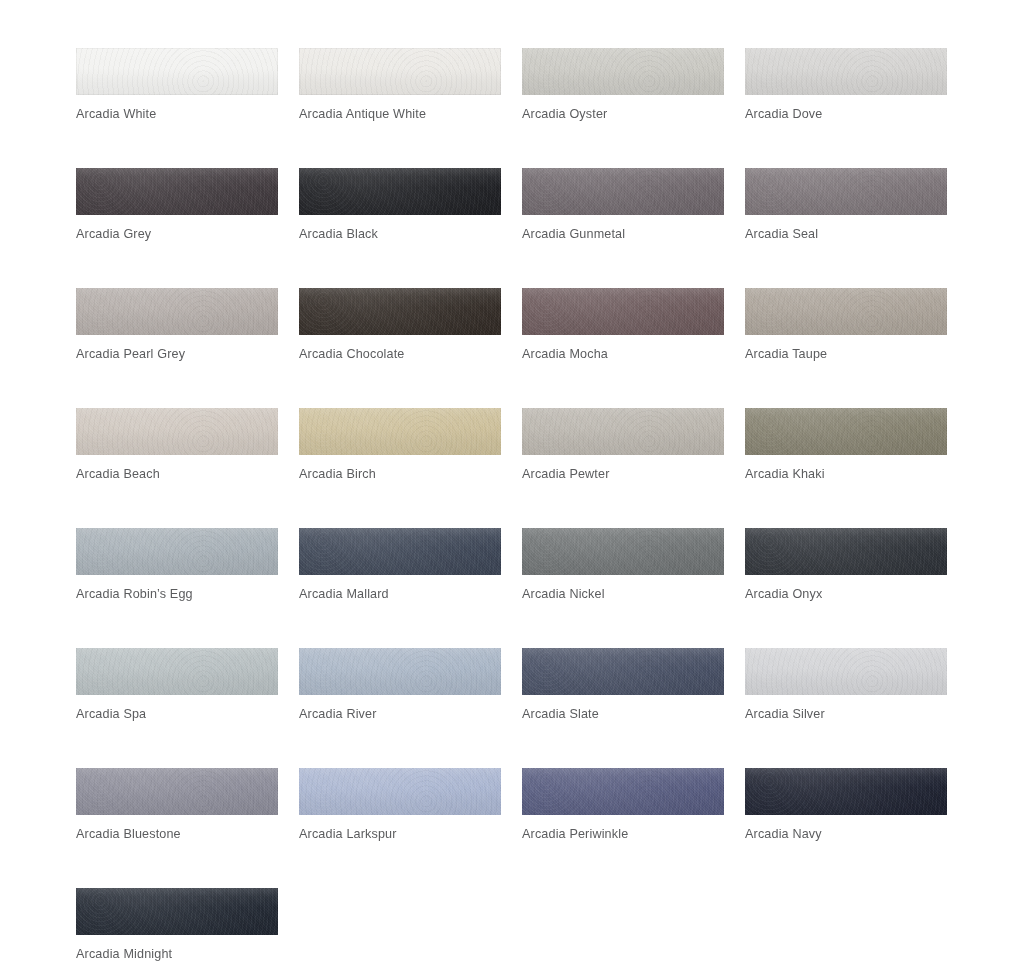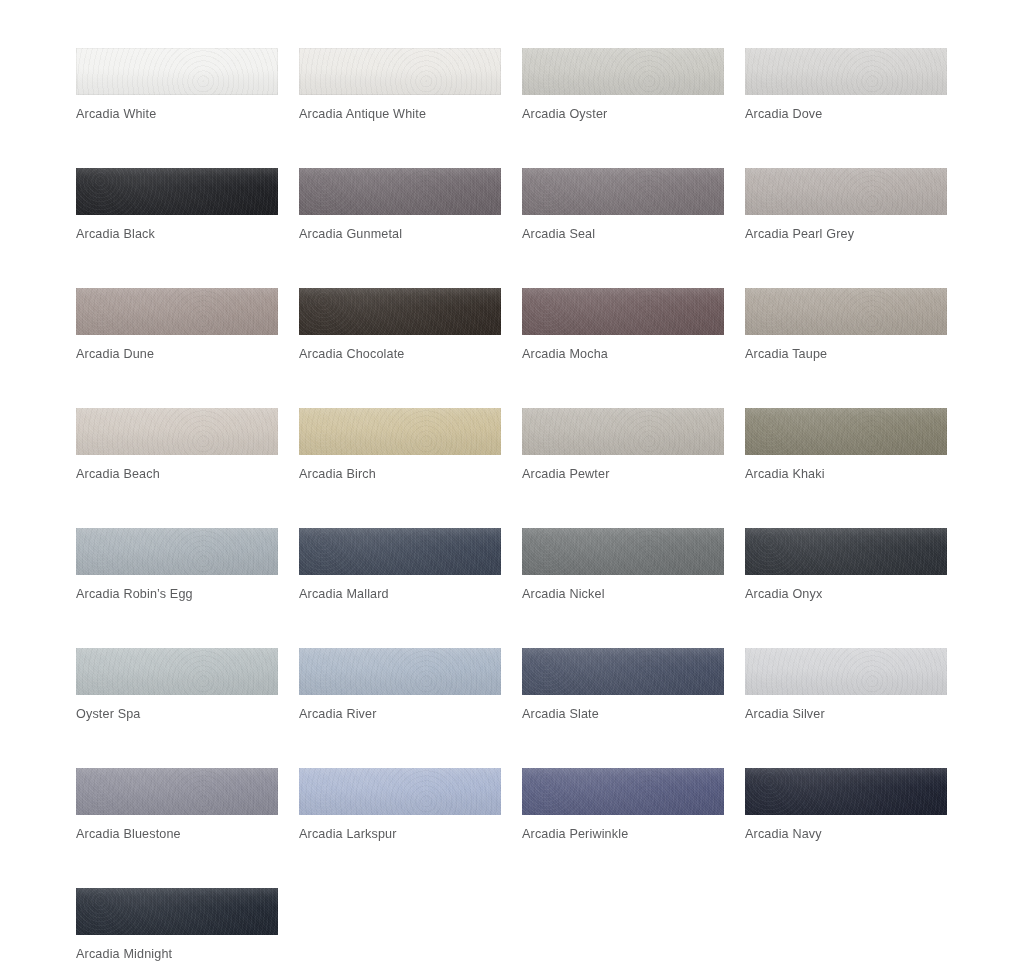--- a/index.html
+++ b/index.html
@@ -152,20 +152,28 @@
       </div>
       <div class="swatch-cell">
         <div class="chip" style="background-color: rgb(212, 211, 209);">
           <div class="weave"></div>
           <div class="sheen"></div>
           <div class="grain"></div>
         </div>
         <div class="chip-label">Arcadia Dove</div>
       </div>
       <div class="swatch-cell">
+        <div class="chip" style="background-color: rgb(65, 58, 62);">
+          <div class="weave"></div>
+          <div class="sheen"></div>
+          <div class="grain"></div>
+        </div>
+        <div class="chip-label">Arcadia Grey</div>
+      </div>
+      <div class="swatch-cell">
         <div class="chip" style="background-color: rgb(31, 32, 36);">
           <div class="weave"></div>
           <div class="sheen"></div>
           <div class="grain"></div>
         </div>
         <div class="chip-label">Arcadia Black</div>
       </div>
       <div class="swatch-cell">
         <div class="chip" style="background-color: rgb(110, 102, 107);">
           <div class="weave"></div>
@@ -184,28 +192,20 @@
       </div>
       <div class="swatch-cell">
         <div class="chip" style="background-color: rgb(179, 172, 168);">
           <div class="weave"></div>
           <div class="sheen"></div>
           <div class="grain"></div>
         </div>
         <div class="chip-label">Arcadia Pearl Grey</div>
       </div>
       <div class="swatch-cell">
-        <div class="chip" style="background-color: rgb(162, 148, 143);">
-          <div class="weave"></div>
-          <div class="sheen"></div>
-          <div class="grain"></div>
-        </div>
-        <div class="chip-label">Arcadia Dune</div>
-      </div>
-      <div class="swatch-cell">
         <div class="chip" style="background-color: rgb(51, 44, 39);">
           <div class="weave"></div>
           <div class="sheen"></div>
           <div class="grain"></div>
         </div>
         <div class="chip-label">Arcadia Chocolate</div>
       </div>
       <div class="swatch-cell">
         <div class="chip" style="background-color: rgb(108, 89, 91);">
           <div class="weave"></div>
@@ -285,21 +285,21 @@
           <div class="grain"></div>
         </div>
         <div class="chip-label">Arcadia Onyx</div>
       </div>
       <div class="swatch-cell">
         <div class="chip" style="background-color: rgb(183, 191, 193);">
           <div class="weave"></div>
           <div class="sheen"></div>
           <div class="grain"></div>
         </div>
-        <div class="chip-label">Oyster Spa</div>
+        <div class="chip-label">Arcadia Spa</div>
       </div>
       <div class="swatch-cell">
         <div class="chip" style="background-color: rgb(169, 182, 198);">
           <div class="weave"></div>
           <div class="sheen"></div>
           <div class="grain"></div>
         </div>
         <div class="chip-label">Arcadia River</div>
       </div>
       <div class="swatch-cell">

